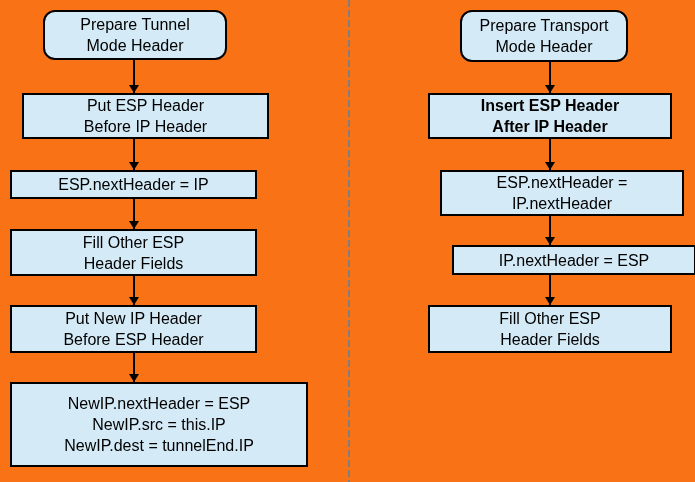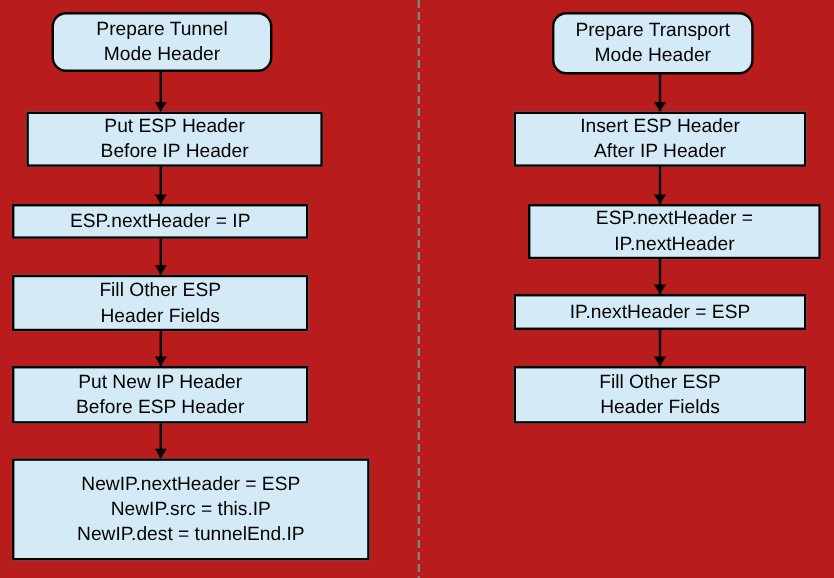--- a/index.html
+++ b/index.html
@@ -5,21 +5,21 @@
   html, body {
     margin: 0;
     padding: 0;
     background: #ffffff;
     font-family: "Liberation Sans", "DejaVu Sans", sans-serif;
   }
   #canvas {
     position: relative;
     width: 695px;
     height: 482px;
-    background: #b91c1c;
+    background: #f97316;
     overflow: hidden;
   }
   .node {
     position: absolute;
     box-sizing: border-box;
     background: #d4ebf7;
     border: 2px solid #000000;
     color: #000000;
     display: flex;
     align-items: center;
@@ -68,23 +68,23 @@
   .l5 { left: 10px;  top: 305px; width: 247px; height: 48px; }
   .l6 { left: 10px;  top: 382px; width: 298px; height: 85px; }
   .la1 { left: 133px; top: 60px;  height: 33px; }
   .la2 { left: 133px; top: 139px; height: 31px; }
   .la3 { left: 133px; top: 199px; height: 30px; }
   .la4 { left: 133px; top: 276px; height: 29px; }
   .la5 { left: 133px; top: 353px; height: 29px; }
 
   
   .r1 { left: 460px; top: 10px;  width: 168px; height: 52px; }
-  .r2 { left: 428px; top: 93px;  width: 244px; height: 46px; }
+  .r2 { left: 428px; top: 93px;  width: 244px; height: 46px; font-weight: bold; }
   .r3 { left: 440px; top: 170px; width: 244px; height: 46px; }
-  .r4 { left: 428px; top: 245px; width: 244px; height: 30px; }
+  .r4 { left: 452px; top: 245px; width: 244px; height: 30px; }
   .r5 { left: 428px; top: 305px; width: 244px; height: 48px; }
   .ra1 { left: 549px; top: 62px;  height: 31px; }
   .ra2 { left: 549px; top: 139px; height: 31px; }
   .ra3 { left: 549px; top: 216px; height: 29px; }
   .ra4 { left: 549px; top: 275px; height: 30px; }
 </style>
 </head>
 <body>
 
 <div id="canvas">

